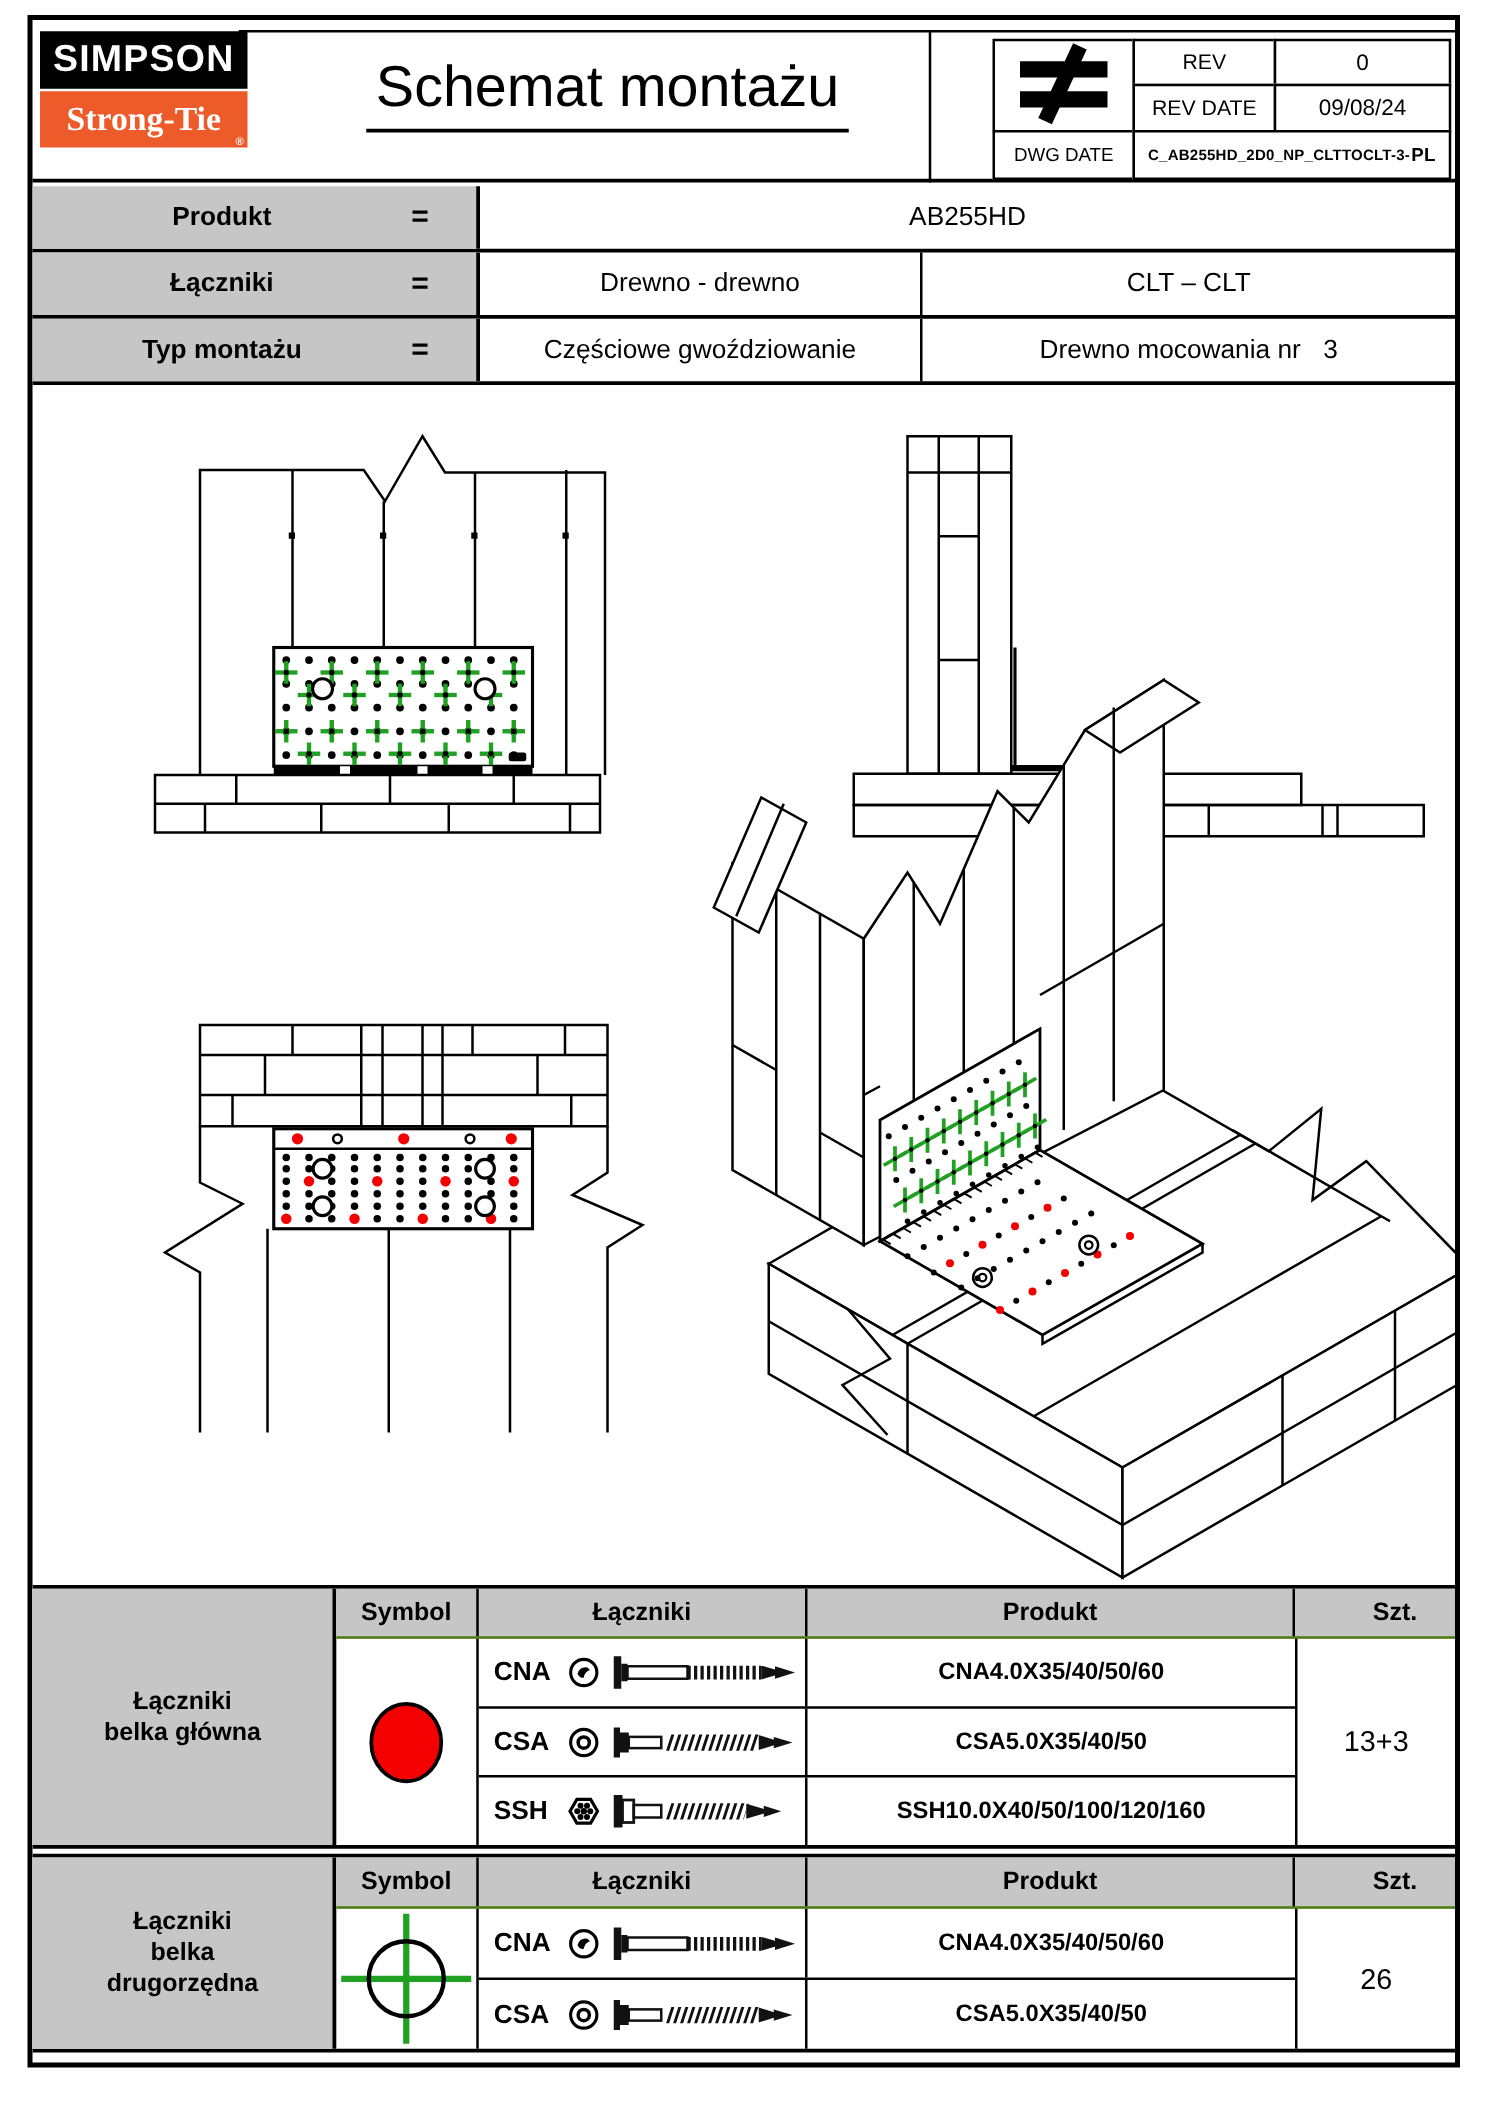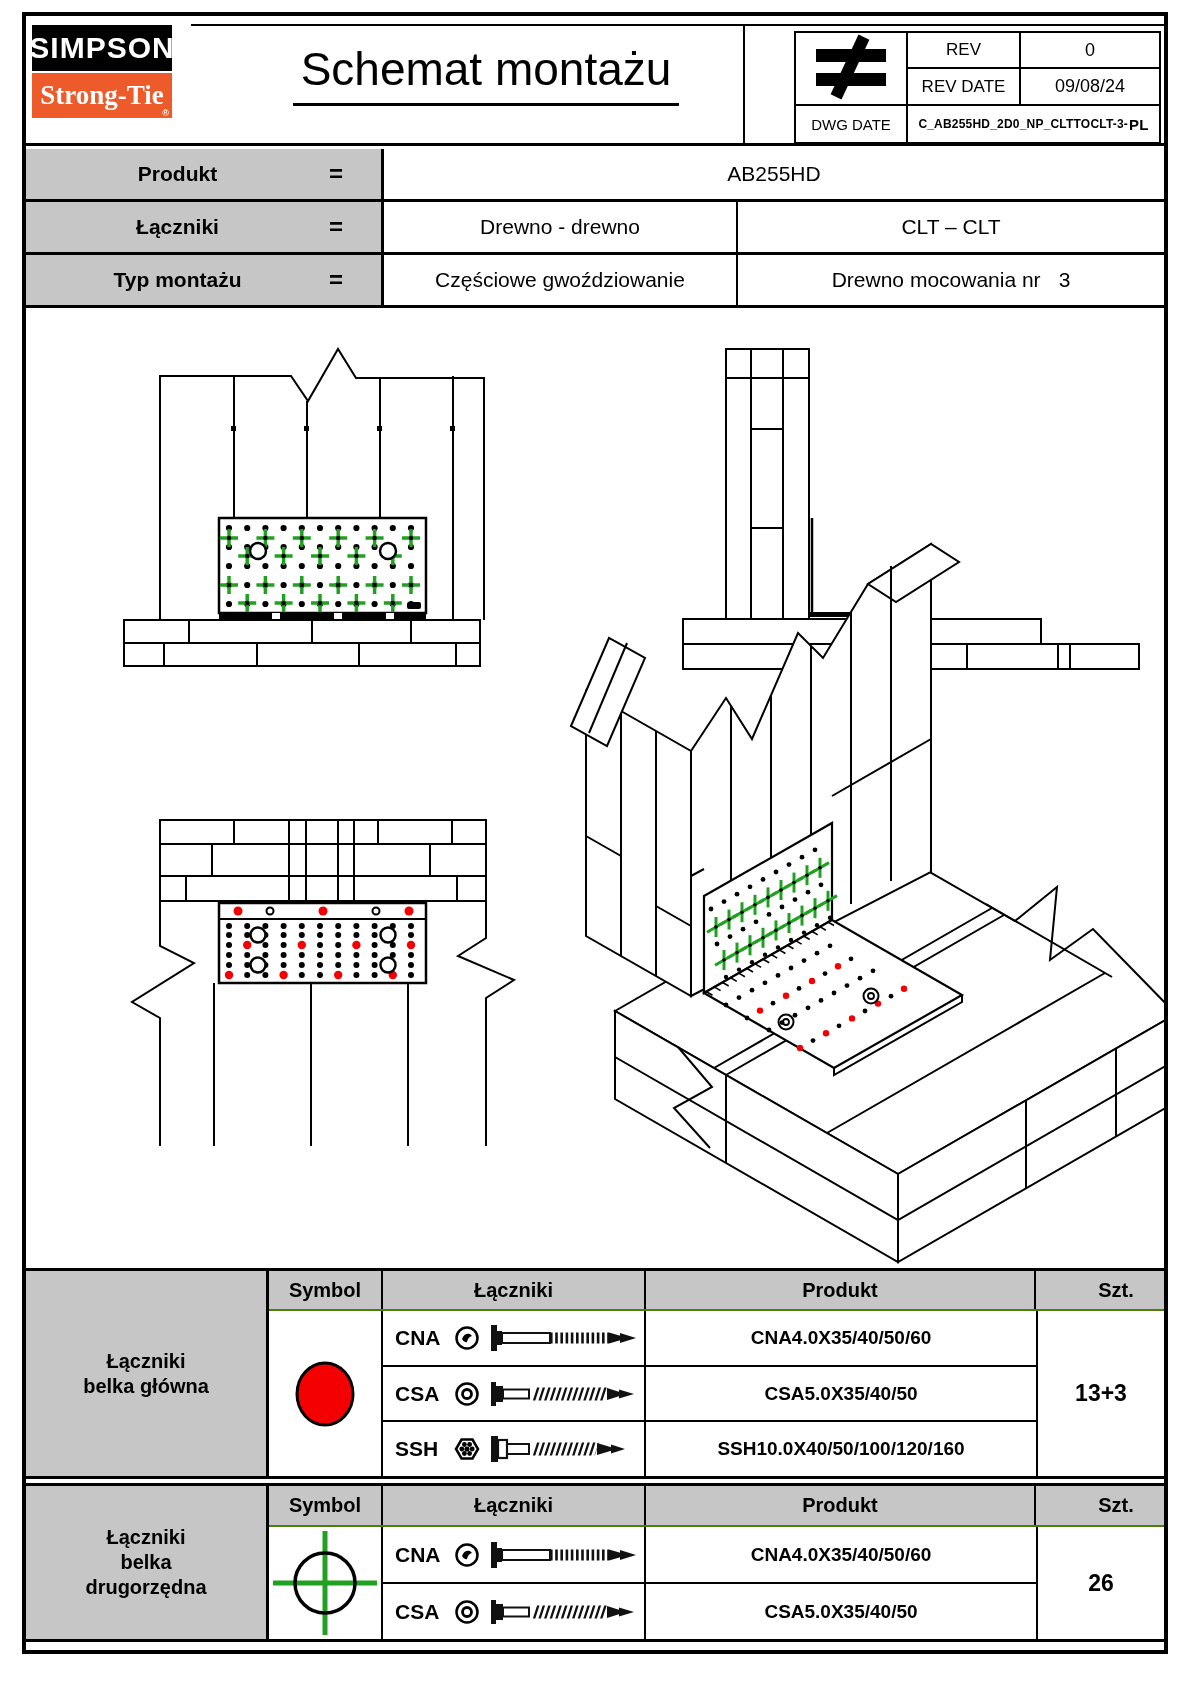--- a/index.html
+++ b/index.html
@@ -2,21 +2,21 @@
 <html><head>
 <meta charset="utf-8">
 <style>
   * { box-sizing: border-box; margin:0; padding:0; }
   html,body { width:1190px; height:1682px; background:#fff; font-family:"Liberation Sans", sans-serif; color:#000; overflow:hidden; }
   .frame { position:absolute; left:22px; top:12px; width:1146px; height:1642px; border:4px solid #000; background:#fff; }
   
   .header { position:absolute; left:0; top:0; width:100%; height:130px; border-bottom:3px solid #000; }
   .hline { position:absolute; left:165px; top:8px; width:973px; height:2px; background:#000; }
   .vdiv  { position:absolute; left:717px; top:8px; width:2px; height:122px; background:#000; }
-  .logo { position:absolute; left:6px; top:9px; width:140px; }
+  .logo { position:absolute; left:6px; top:9px; width:166px; }
   .logo-black { height:46px; background:#000; color:#fff; font-weight:bold; font-size:30px; letter-spacing:1px; display:flex; align-items:center; justify-content:center; }
   .logo-orange { height:45px; margin-top:2px; background:#ee5b2b; color:#fff; display:flex; align-items:center; justify-content:center; position:relative; font-family:"Liberation Serif", serif; font-weight:bold; font-size:27px; }
   .logo-orange .reg { position:absolute; right:3px; bottom:0px; font-size:9px; font-family:"Liberation Sans", sans-serif; }
   .title { position:absolute; left:230px; top:26px; width:460px; text-align:center; font-size:46px; }
   .title span { border-bottom:3px solid #000; padding:0 8px 8px 8px; }
   .cell { position:absolute; border:2px solid #000; display:flex; align-items:center; justify-content:center; background:#fff; }
   .neq-cell { left:768px; top:15px; width:114px; height:75px; }
   .neq { position:relative; width:100%; height:100%; }
   .neq .bar { position:absolute; left:20px; width:70px; height:13px; background:#000; }
   .neq .b1 { top:16px; } .neq .b2 { top:40px; }
@@ -55,21 +55,21 @@
   .fh-prod { width:390px; border-right:2px solid #000; }
   .fh-qty { flex:1;margin-left:32px; }
   .ft-body { flex:1; display:flex; }
   .ft-symbol { width:114px; border-right:2px solid #000; display:flex; align-items:center; justify-content:center; }
   .ft-rows { width:655px; border-right:2px solid #000; display:flex; flex-direction:column; }
   .ft-row { flex:1; display:flex; border-bottom:2px solid #000; }
   .ft-row:last-child { border-bottom:none; }
   .ft-fast { width:263px; border-right:2px solid #000; display:flex; align-items:center; padding-left:12px; gap:9px; }
   .ft-fast .code { font-weight:bold; font-size:21px; width:50px; }
   .ft-prod { flex:1; display:flex; align-items:center; justify-content:center; font-weight:bold; font-size:19px; }
-  .ft-qty { flex:1; display:flex; align-items:center; justify-content:center; font-weight:bold; font-size:23px; }
+  .ft-qty { flex:1; display:flex; align-items:center; justify-content:center; font-weight:normal; font-size:23px; }
 </style>
 </head>
 <body>
 
 <div class="frame">
 
   <div class="header">
     <div class="hline"></div>
     <div class="vdiv"></div>
     <div class="logo">

